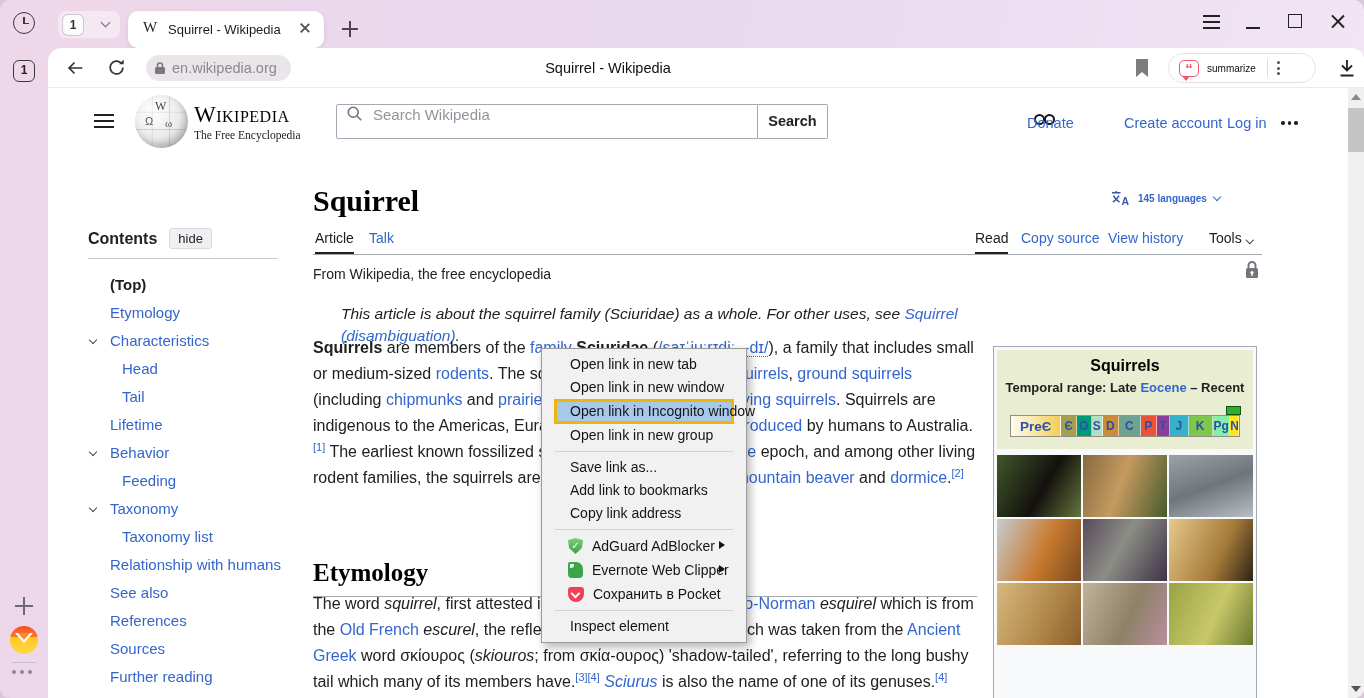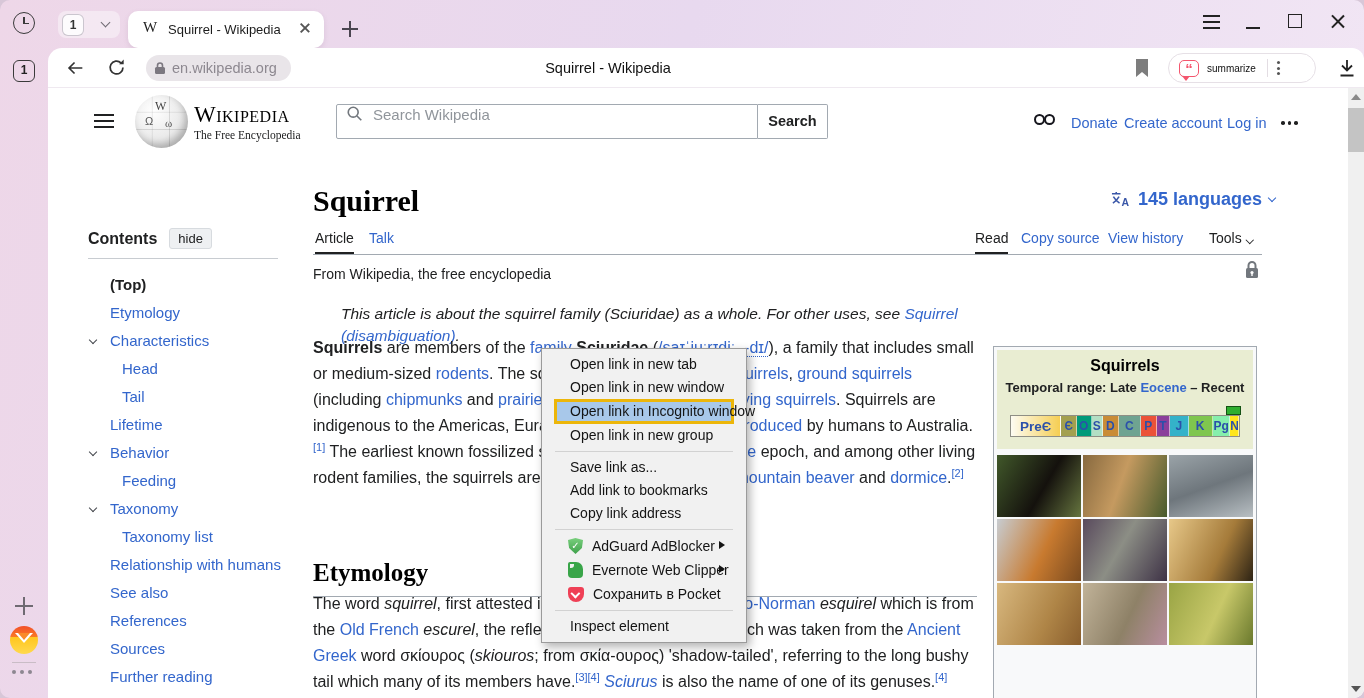--- a/index.html
+++ b/index.html
@@ -105,21 +105,21 @@
   .toc-div{margin-top:9px;width:190px;height:1px;background:#c8ccd1;}
   .toc-list{margin-top:12px;}
   .ti{position:relative;height:28px;line-height:28px;}
   .ti a{color:#3366cc;text-decoration:none;}
   .ti.lvl1{padding-left:22px;} .ti.lvl2{padding-left:34px;}
   .ti.top{padding-left:22px;font-weight:bold;color:#202122;}
   .ti .tchev{position:absolute;left:2px;top:10px;width:6px;height:6px;border-right:1.7px solid #44474d;border-bottom:1.7px solid #44474d;transform:rotate(45deg);}
   
   .h1{position:absolute;left:265px;top:76px;font-family:"Liberation Serif","DejaVu Serif",serif;font-size:30px;color:#000;}
   .langbtn{position:absolute;left:1062px;top:101px;display:flex;align-items:center;gap:7px;}
-  .langbtn .lbl{color:#3366cc;font-weight:bold;font-size:18px;}
+  .langbtn .lbl{color:#3366cc;font-weight:bold;font-size:10px;}
   .langbtn .chev{border-color:#3366cc;width:6px;height:6px;margin-top:-3px;}
   .tabsrow{position:absolute;left:265px;top:139px;width:949px;height:28px;border-bottom:1px solid #a2a9b1;font-size:14px;}
   .wt{position:absolute;top:3px;white-space:nowrap;color:#3366cc;}
   .wt.on{color:#202122;border-bottom:2.5px solid #202122;padding-bottom:6px;}
   .wt.plain{color:#202122;}
   .t-article{left:2px;} .t-talk{left:56px;} .t-read{left:662px;} .t-vsource{left:708px;} .t-vhistory{left:795px;} .t-tools{left:896px;}
   .t-tools .chev{border-color:#202122;width:5.5px;height:5.5px;display:inline-block;margin-left:5px;margin-bottom:1px;}
   .fromwiki{position:absolute;left:265px;top:178px;font-size:14px;color:#202122;}
   .protlock{position:absolute;left:1196px;top:172px;}
   .hatnote{position:absolute;left:293px;top:215px;width:648px;font-size:15.5px;font-style:italic;color:#202122;line-height:22px;}
@@ -298,21 +298,21 @@
             <path d="M12.2 12.2L17 17" stroke="#72777d" stroke-width="1.8"></path>
           </svg>
         <input type="text" placeholder="Search Wikipedia" style="">
       </div>
       <div class="sbtn">Search</div>
     </div>
     <span class="glasses">
         <i></i>
         <i></i>
       </span>
-    <a class="plink" style="left:1023px">Donate</a>
+    <a class="plink" style="left:979px">Donate</a>
     <a class="plink" style="left:1076px">Create account</a>
     <a class="plink" style="left:1179px">Log in</a>
     <span class="pdots">
         <i></i>
         <i></i>
         <i></i>
       </span>
 
     <div class="toc">
       <div class="toc-head">

